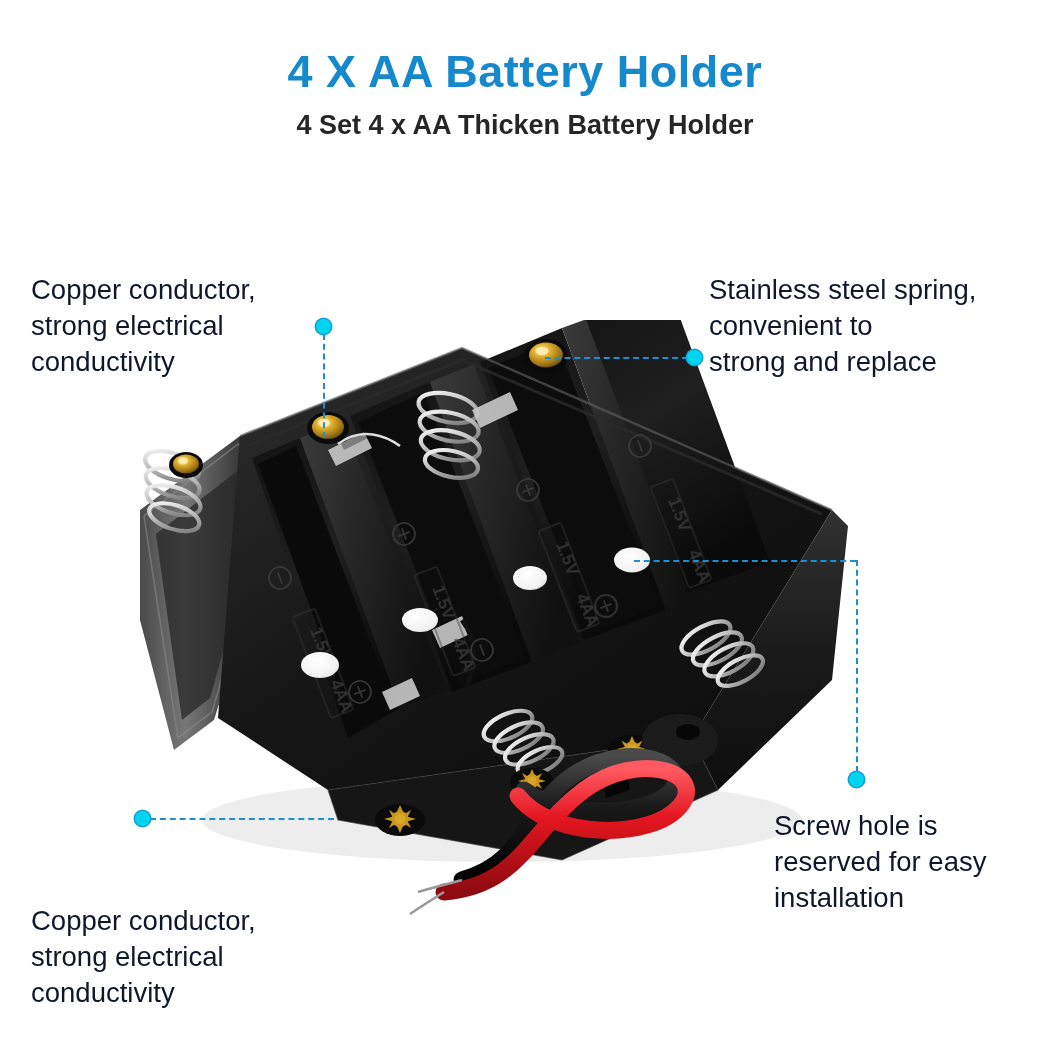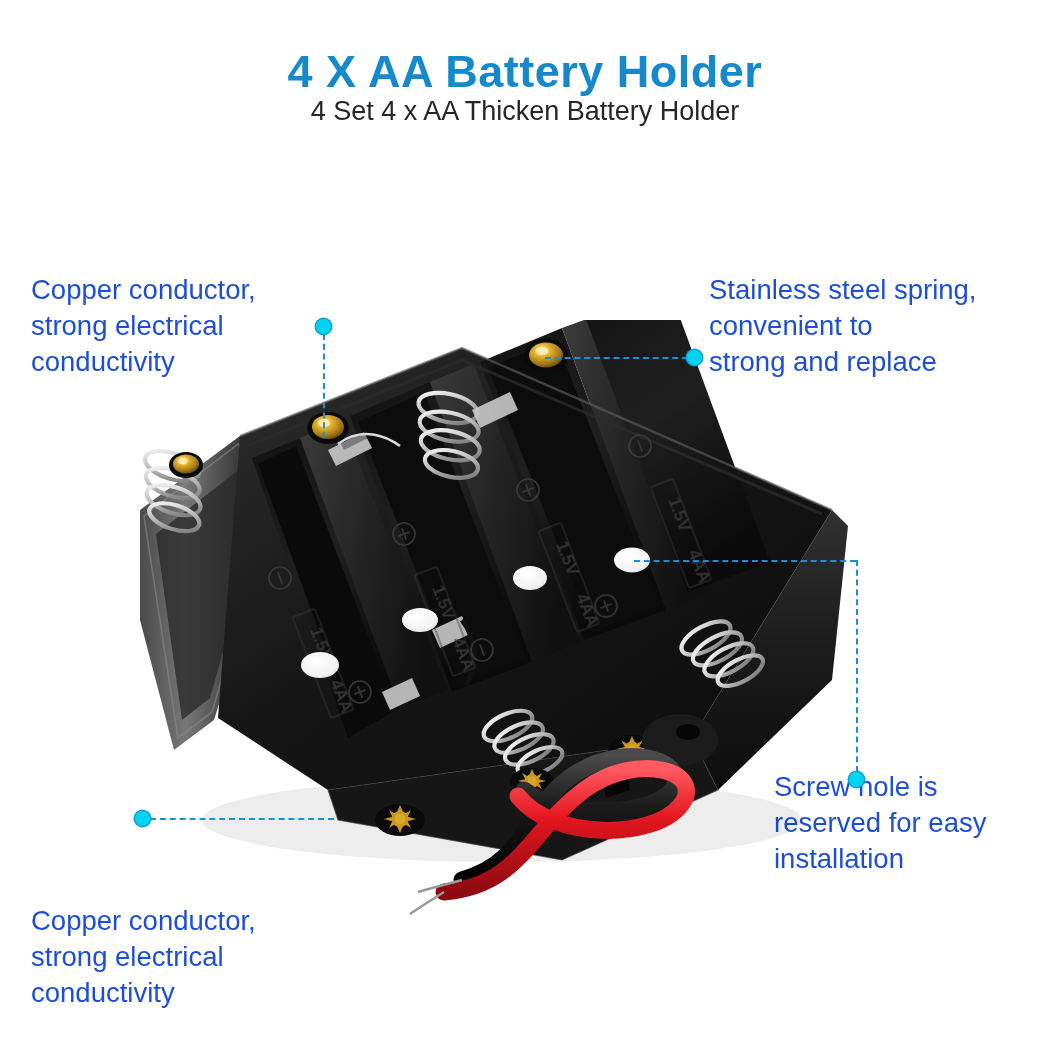--- a/index.html
+++ b/index.html
@@ -28,41 +28,42 @@
   }
   .title {
     font-size: 45px;
     font-weight: bold;
     color: #1589cc;
     letter-spacing: 0.5px;
     line-height: 1.08;
     font-family: "Liberation Sans", sans-serif;
   }
   .subtitle {
+    margin-top: 14px;
     font-size: 27px;
-    font-weight: normal;
+    font-weight: bold;
     color: #262626;
     line-height: 1.1;
     font-family: "Liberation Sans", sans-serif;
   }
 
   
   .callout {
     position: absolute;
     font-size: 27.5px;
     line-height: 36px;
-    color: #1d4ed8;
+    color: #0f172a;
     font-weight: normal;
     white-space: pre-line;
     font-family: "Liberation Sans", sans-serif;
   }
   .c-tl { left: 31px;  top: 272px; width: 330px; text-align: left; }
   .c-tr { left: 709px; top: 272px; width: 330px; text-align: left; }
   .c-bl { left: 31px;  top: 903px; width: 330px; text-align: left; }
-  .c-br { left: 774px; top: 769px; width: 270px; text-align: left; }
+  .c-br { left: 774px; top: 808px; width: 270px; text-align: left; }
 
   
   .dot {
     position: absolute;
     width: 15px;
     height: 15px;
     border-radius: 50%;
     background: #00d4ee;
     box-shadow: 0 0 0 1.5px #0f9fd6;
     z-index: 6;

